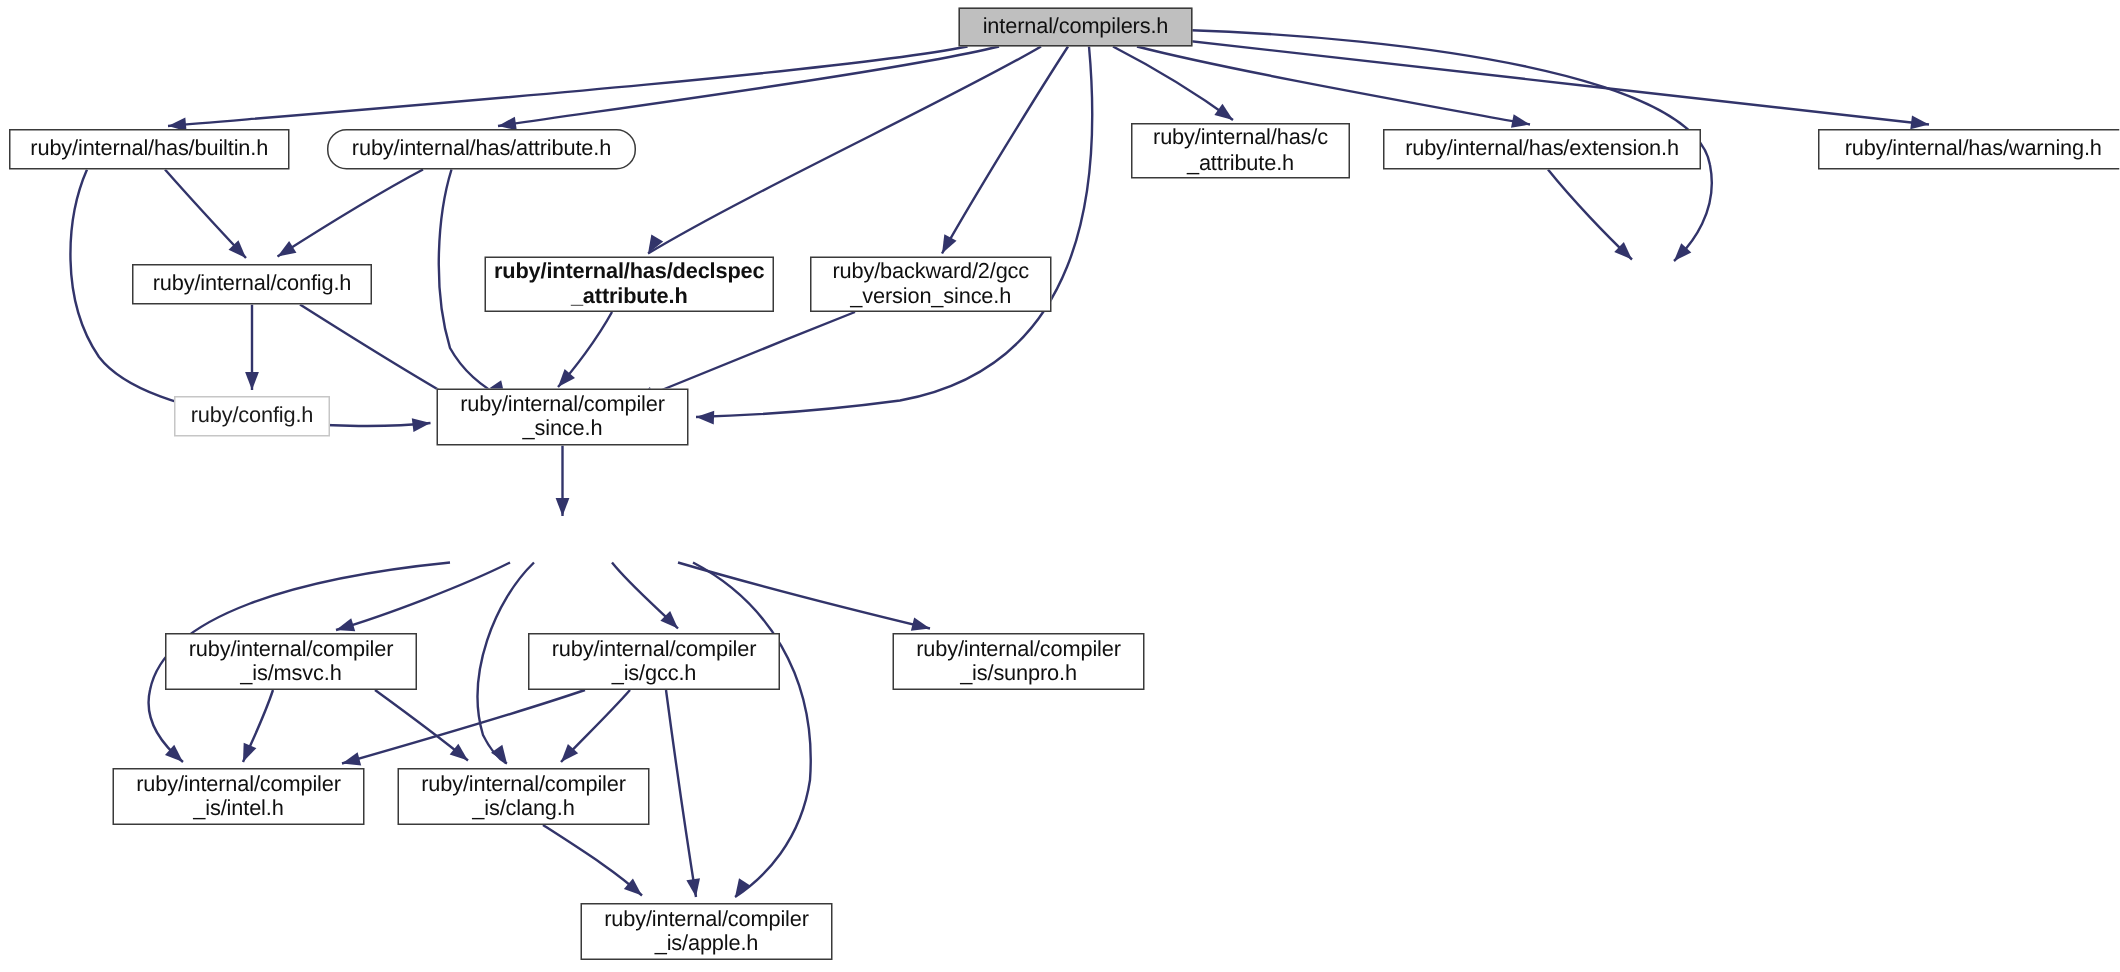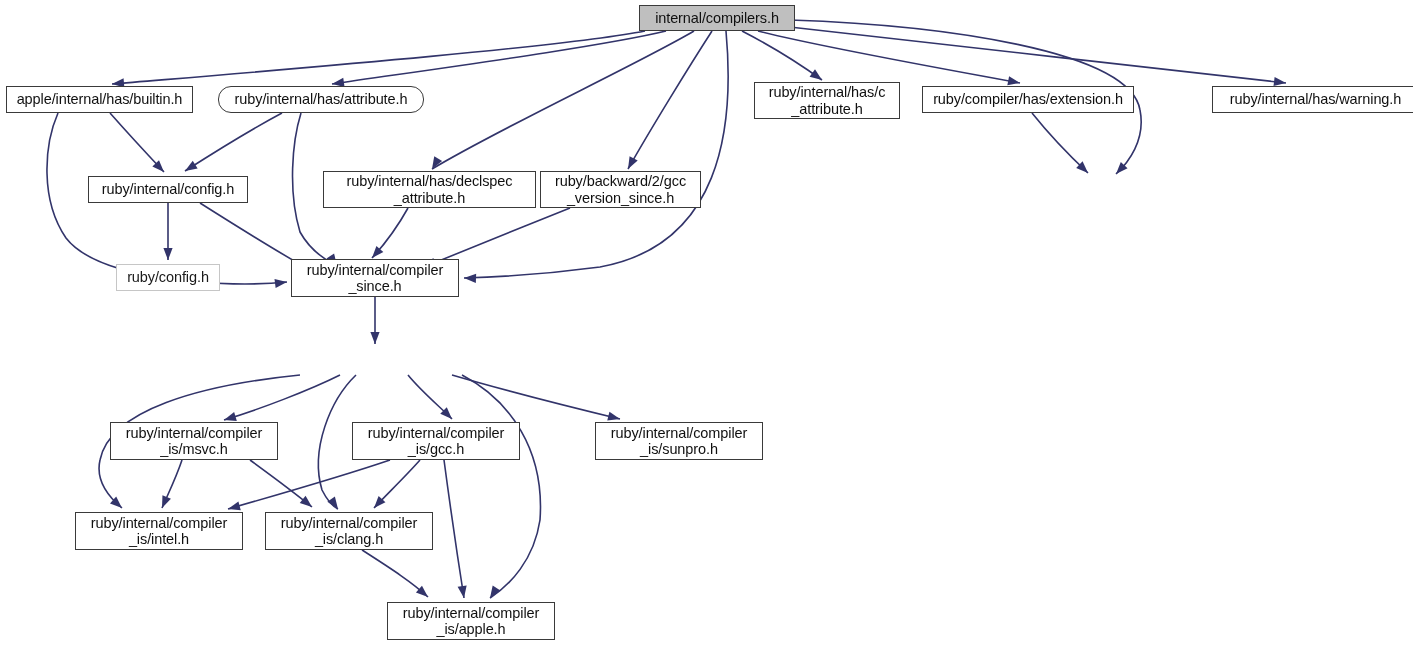--- a/index.html
+++ b/index.html
@@ -119,28 +119,28 @@
       <path d="M 390,460 C 340,477 270,497 228,509" class="edge-path"></path>
       <polygon points="228,509 238.40054230799723,501.45091265784004 240.7816775229404,510.33743025969943" class="edge-head"></polygon>
       <path d="M 420,460 C 405,477 386,495 374,508" class="edge-path"></path>
       <polygon points="374,508 378.61110107911026,496.0042613050205 385.44803347350233,502.16026288352197" class="edge-head"></polygon>
       <path d="M 444,460 C 450,505 458,560 464,598" class="edge-path"></path>
       <polygon points="464,598 457.5794200527796,586.8673384520434 466.6661527862549,585.4281413736733" class="edge-head"></polygon>
       <path d="M 362,550 C 390,568 412,582 428,597" class="edge-path"></path>
       <polygon points="428,597 415.9256135039704,592.5989557211387 421.9613565706831,585.6556275830892" class="edge-head"></polygon>
     </svg>
 <div class="node root" style="left: 639px; top: 5px; width: 156px; height: 26px;">internal/compilers.h</div>
-    <div class="node" style="left: 6px; top: 86px; width: 187px; height: 27px;">apple/internal/has/builtin.h</div>
+    <div class="node" style="left: 6px; top: 86px; width: 187px; height: 27px;">ruby/internal/has/builtin.h</div>
     <div class="node" style="left: 218px; top: 86px; width: 206px; height: 27px; border-radius: 13px;">ruby/internal/has/attribute.h</div>
     <div class="node" style="left: 754px; top: 82px; width: 146px; height: 37px;">ruby/internal/has/c
 _attribute.h</div>
-    <div class="node" style="left: 922px; top: 86px; width: 212px; height: 27px;">ruby/compiler/has/extension.h</div>
+    <div class="node" style="left: 922px; top: 86px; width: 212px; height: 27px;">ruby/internal/has/extension.h</div>
     <div class="node" style="left: 1212px; top: 86px; width: 207px; height: 27px;">ruby/internal/has/warning.h</div>
     <div class="node" style="left: 88px; top: 176px; width: 160px; height: 27px;">ruby/internal/config.h</div>
-    <div class="node" style="left: 323px; top: 171px; width: 213px; height: 37px;">ruby/internal/has/declspec
+    <div class="node" style="left: 323px; top: 171px; width: 193px; height: 37px; font-weight: bold;">ruby/internal/has/declspec
 _attribute.h</div>
     <div class="node" style="left: 540px; top: 171px; width: 161px; height: 37px;">ruby/backward/2/gcc
 _version_since.h</div>
     <div class="node dim" style="left: 116px; top: 264px; width: 104px; height: 27px;">ruby/config.h</div>
     <div class="node" style="left: 291px; top: 259px; width: 168px; height: 38px;">ruby/internal/compiler
 _since.h</div>
     <div class="node" style="left: 110px; top: 422px; width: 168px; height: 38px;">ruby/internal/compiler
 _is/msvc.h</div>
     <div class="node" style="left: 352px; top: 422px; width: 168px; height: 38px;">ruby/internal/compiler
 _is/gcc.h</div>

